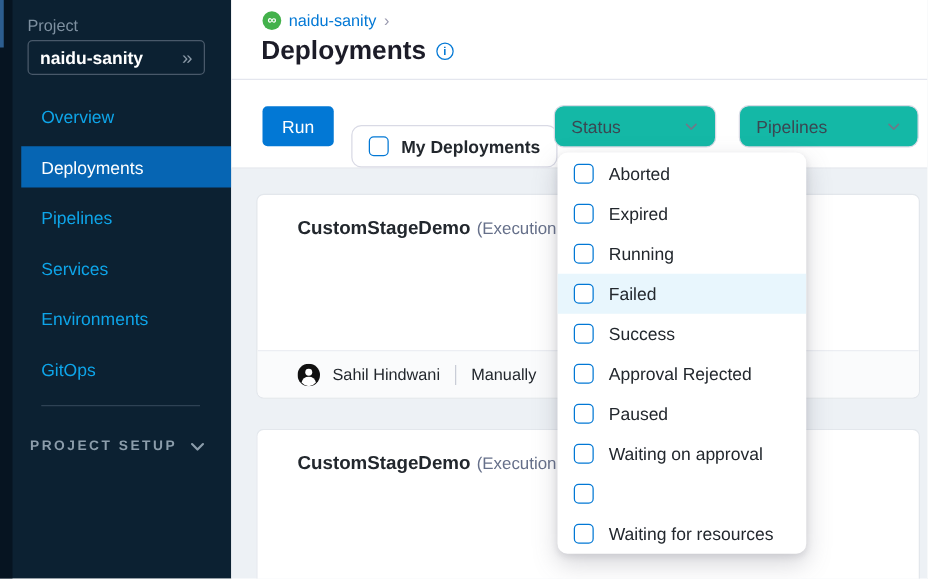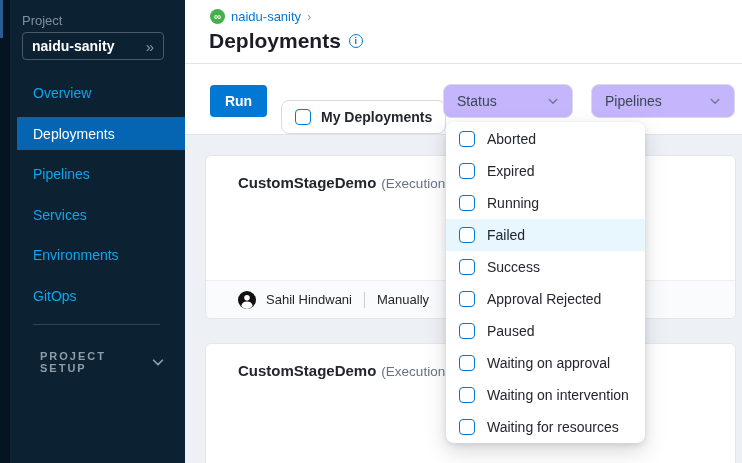--- a/index.html
+++ b/index.html
@@ -13,45 +13,45 @@
   .project-label { position:absolute; left:22px; top:13px; font-size:13px; color:#7e90a0; }
   .project-box { position:absolute; left:22px; top:32px; width:142px; height:28px;
     border:1px solid #49596a; border-radius:4px; display:flex; align-items:center;
     justify-content:space-between; padding:0 9px; cursor:pointer; }
   .project-name { color:#ffffff; font-weight:bold; font-size:14px; }
   .project-chevrons { color:#8b9aa8; font-size:15px; line-height:1; }
   .nav-item { position:absolute; left:17px; right:0; height:34px; display:flex; align-items:center;
     padding-left:16px; color:#0ea5e9; font-size:14px; cursor:pointer; }
   .nav-item.active { background:#0665b3; color:#ffffff; height:33px; }
   .side-divider { position:absolute; left:33px; right:25px; top:324px; height:1px; background:#2e4254; }
-  .section-row { position:absolute; left:40px; top:350px; right:20px; display:flex; align-items:center;
-    cursor:pointer; }
+  .section-row { position:absolute; left:24px; top:350px; right:20px; display:flex; align-items:center;
+    justify-content:space-between; cursor:pointer; }
   .section-label { font-size:11px; letter-spacing:2px; color:#8c9dab; font-weight:bold; }
 
   
   .main-header { position:absolute; left:185px; top:0; right:0; height:64px; background:#fff;
     border-bottom:1px solid #e4e6ee; }
   .breadcrumb { position:absolute; left:25px; top:9px; display:flex; align-items:center; gap:6px; }
   .module-icon { width:15px; height:15px; border-radius:50%; background:#43b14b; color:#fff;
     display:flex; align-items:center; justify-content:center; font-size:10px; font-weight:bold; line-height:1; }
   .crumb-link { font-size:13px; color:#0278d5; cursor:pointer; }
   .crumb-sep { font-size:13px; color:#9a9aaf; }
   .page-title-row { position:absolute; left:24px; top:29px; display:flex; align-items:center; gap:8px; }
   .page-title { font-size:21px; font-weight:bold; color:#1c1c28; }
   .info-icon { width:14px; height:14px; border-radius:50%; border:1.4px solid #0278d5; color:#0278d5;
     font-size:9px; display:flex; align-items:center; justify-content:center; font-weight:bold; cursor:pointer; }
 
   
   .toolbar { position:absolute; left:185px; top:64px; right:0; height:71px; background:#fff;
     border-bottom:1px solid #e0e3ea; }
   .run-btn { position:absolute; left:25px; top:21px; width:57px; height:32px; background:#0278d5;
-    color:#fff; font-size:14px; font-weight:bold; border:none; border-radius:4px; cursor:pointer; }
+    color:#fff; font-size:14px; font-weight:normal; border:none; border-radius:4px; cursor:pointer; }
   .pill { position:absolute; top:20px; height:34px; background:#fff; border:1px solid #d9dae5;
     border-radius:8px; display:flex; align-items:center; padding:0 13px; gap:10px; cursor:pointer; }
-  .pill.select { background:#c4b5fd; justify-content:space-between; }
+  .pill.select { background:#14b8a6; justify-content:space-between; }
   .checkbox { width:16px; height:16px; border:1.6px solid #0278d5; border-radius:4px; background:#fff;
     flex:none; cursor:pointer; }
   .pill-label { font-size:14px; color:#22272d; font-weight:bold; white-space:nowrap; }
   .select-label { font-size:14px; color:#3a4752; white-space:nowrap; }
 
   
   .content { position:absolute; left:185px; top:135px; right:0; bottom:0; background:#edf1f5; }
   .card { position:absolute; left:20px; right:6px; background:#fff; border:1px solid #e3e7ec;
     border-radius:6px; overflow:hidden; }
   .card-1 { top:20px; height:164px; }
@@ -210,21 +210,20 @@
     <div class="menu-item">
       <span class="checkbox"></span>
       <span>Paused</span>
     </div>
     <div class="menu-item">
       <span class="checkbox"></span>
       <span>Waiting on approval</span>
     </div>
     <div class="menu-item">
       <span class="checkbox"></span>
-      <span>Waiting on intervention</span>
     </div>
     <div class="menu-item">
       <span class="checkbox"></span>
       <span>Waiting for resources</span>
     </div>
   </div>
 
 </div>
 
 </body></html>

